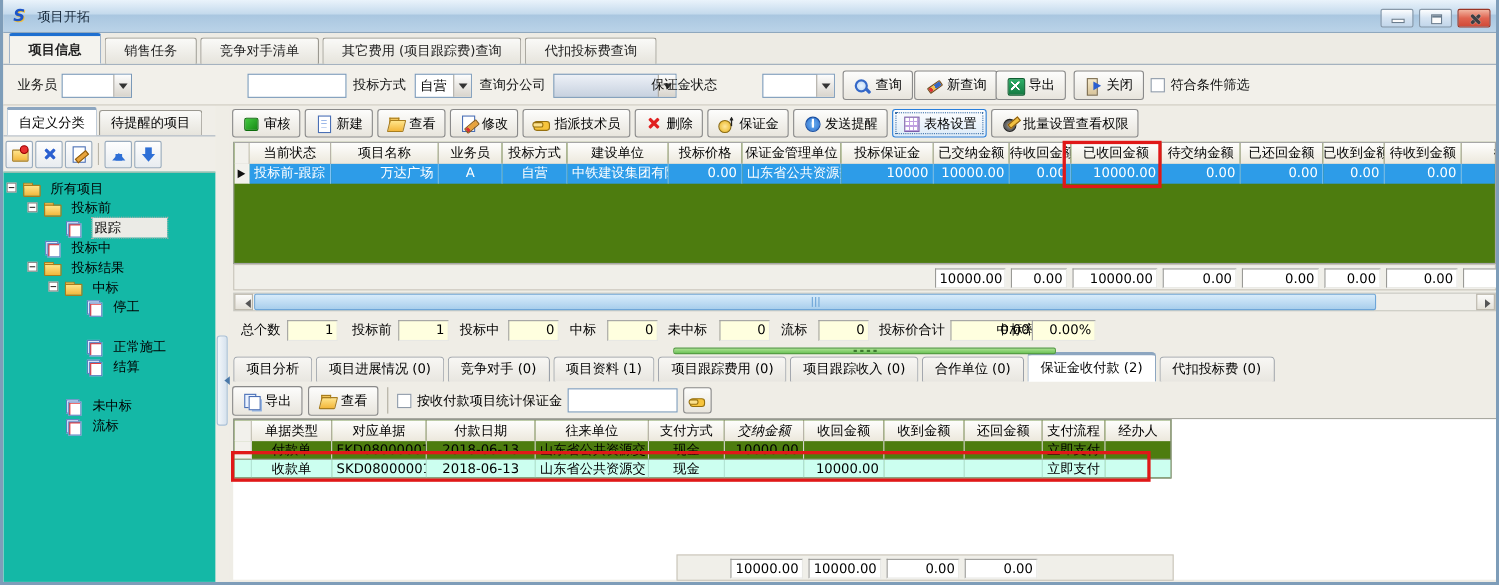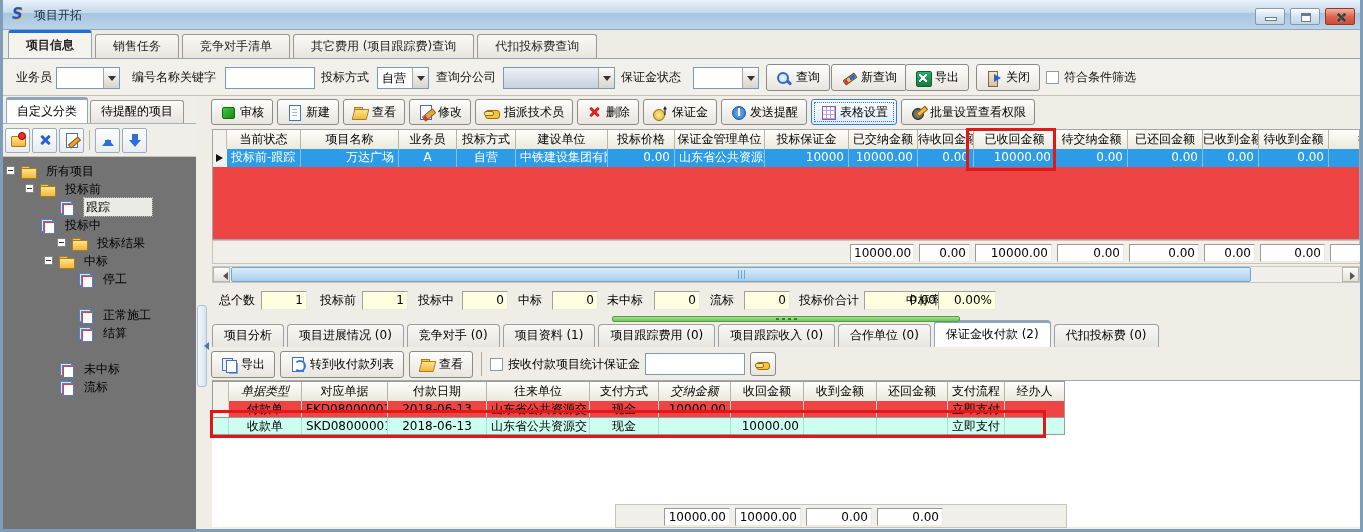--- a/index.html
+++ b/index.html
@@ -76,21 +76,21 @@
   .i-hand-small::before{content:"";position:absolute;left:1px;top:6px;width:12px;height:6px;background:#F7C43C;border:1px solid #96700F;border-radius:3px;}
   .i-hand-small::after{content:"";position:absolute;left:0;top:7px;width:7px;height:3px;background:#FBE08C;border:1px solid #96700F;border-radius:2px;}
   
   .leftpanel{position:absolute;left:0;top:96px;width:193px;height:433px;background:#F0EEE8;}
   .lefttabbar{position:absolute;left:0;top:2px;width:100%;height:26px;display:flex;align-items:flex-end;border-bottom:1px solid #A8B4C0;}
   .ltab{height:23px;line-height:21px;padding:0 10px;border:1px solid #9A9890;border-bottom:none;border-radius:3px 3px 0 0;background:linear-gradient(#FAFAF8,#E6E4DC);margin-right:2px;}
   .ltab.active{height:26px;line-height:22px;background:#FFF;border-top:3px solid #1E6FD0;border-color:#8DA6C0;}
   .lefttoolbar{position:absolute;left:2px;top:30px;height:28px;display:flex;align-items:center;gap:2px;}
   .lbtn{width:25px;height:25px;border:1px solid #9AACBE;border-radius:2px;background:linear-gradient(#FEFEFE,#E8ECF0);display:flex;align-items:center;justify-content:center;}
   .lsep{width:1px;height:20px;background:#B8B4A8;margin:0 3px;}
-  .treearea{position:absolute;left:0;top:60px;width:193px;height:373px;background:#737373;border-top:1px solid #C8C4B8;overflow:hidden;}
+  .treearea{position:absolute;left:0;top:60px;width:193px;height:373px;background:#14b8a6;border-top:1px solid #C8C4B8;overflow:hidden;}
   .titem{position:absolute;left:0;right:0;height:18px;}
   .expander{position:absolute;top:4px;width:9px;height:9px;background:#FFF;border:1px solid #848484;}
   .expander::before{content:"";position:absolute;left:1px;top:3px;width:5px;height:1px;background:#333;}
   .t-folder{width:17px;height:14px;}
   .t-folder::before{content:"";position:absolute;left:1px;top:2px;width:7px;height:4px;background:#F3C65B;border:1px solid #A87D1E;border-bottom:none;border-radius:1px 1px 0 0;}
   .t-folder::after{content:"";position:absolute;left:1px;top:4px;width:14px;height:9px;background:linear-gradient(#FFE48A,#F3B73B);border:1px solid #A87D1E;border-radius:1px;}
   .t-pages{width:17px;height:15px;}
   .t-pages::before{content:"";position:absolute;left:2px;top:1px;width:10px;height:11px;background:#DCE8FA;border:1px solid #5A7FC0;}
   .t-pages::after{content:"";position:absolute;left:4px;top:3px;width:10px;height:11px;background:#FFF;border:1px solid #5A7FC0;box-shadow:inset 2px 2px 0 -1px #E84040;}
   .titem .icon{position:absolute;top:2px;}
@@ -98,21 +98,21 @@
   .titem.tsel .tlabel{background:#EBEBE6;outline:1px dotted #B0B0AC;padding:0 42px 0 2px;}
   .vsplitter{position:absolute;left:193px;top:96px;width:13px;height:433px;background:#EFEDE6;}
   .collapse-handle{position:absolute;left:1px;top:209px;width:10px;height:82px;background:linear-gradient(90deg,#F4F7FA,#D6E2EE);border:1px solid #A8C0D8;border-radius:3px;}
   .collapse-handle::after{content:"";position:absolute;left:2px;top:36px;border:4px solid transparent;border-right:5px solid #4A78A8;}
   
   .rightpanel{position:absolute;left:206px;top:96px;width:1154px;height:433px;background:#EFEDE6;}
   .toptoolbar{position:absolute;left:2px;top:2px;height:28px;display:flex;align-items:center;gap:4px;}
   .tbtn{height:26px;border:1px solid #8A8A8A;border-radius:3px;background:linear-gradient(#FDFDFC,#E8E5DD);display:flex;align-items:center;gap:4px;padding:0 8px;white-space:nowrap;}
   .tbtn.focused{border-color:#2A7FDB;outline:1px dotted #3A6FA8;outline-offset:-4px;background:linear-gradient(#FDFEFF,#DDEBF8);}
   
-  .grid{position:absolute;background:#ef4444;border:1px solid #A6A6A6;overflow:hidden;}
+  .grid{position:absolute;background:#4d7c0f;border:1px solid #A6A6A6;overflow:hidden;}
   .ghead{display:flex;height:19px;border-bottom:1px solid #A0A0A0;}
   .hcell{height:19px;line-height:18px;text-align:center;background:linear-gradient(#FEFEFD,#ECE8DC);border-right:1px solid #B8B4A8;overflow:hidden;white-space:nowrap;flex:none;}
   .grow{display:flex;height:18px;}
   .gcell{height:18px;line-height:17px;overflow:hidden;white-space:nowrap;flex:none;border-right:1px solid #EAEAE6;padding:0 4px;}
   .selcell{background:#F2F1EC;border-right:1px solid #C0BCB0;padding:0;}
   .grow.sel .gcell{background:#2D9CE8;color:#FFF;border-right-color:rgba(255,255,255,.4);}
   .grow.sel .selcell{background:#F2F1EC;}
   .rowarrow{display:inline-block;margin:5px 0 0 3px;width:0;height:0;border-top:4px solid transparent;border-bottom:4px solid transparent;border-left:7px solid #111;}
   #bottomgrid .grow{height:17px;border-bottom:1px solid #9A9A9A;}
   #bottomgrid .gcell{height:16px;line-height:16px;border-right:1px solid #D4D4CE;}
@@ -172,33 +172,32 @@
       <div class="mtab">其它费用 (项目跟踪费)查询</div>
       <div class="mtab">代扣投标费查询</div>
     </div>
 
   <div class="filterbar">
     <span class="flabel" style="left:16px">业务员</span>
     <div class="combo" style="left:56px;width:64px">
       <span class="cval"></span>
       <span class="cbtn"></span>
     </div>
-    <span class="flabel" style="left:132px">编号名称关键字</span>
     <input class="tinput" style="left: 225px; width: 90px;" value="">
     <span class="flabel" style="left:321px">投标方式</span>
     <div class="combo" style="left:377px;width:52px">
       <span class="cval">自营</span>
       <span class="cbtn"></span>
     </div>
     <span class="flabel" style="left:436px">查询分公司</span>
     <div class="combo disabled" style="left:503px;width:112px">
       <span class="cval"></span>
       <span class="cbtn"></span>
     </div>
-    <span class="flabel" style="left:621px">保证金状态</span>
+    <span class="flabel" style="left:592px">保证金状态</span>
     <div class="combo" style="left:693px;width:66px">
       <span class="cval"></span>
       <span class="cbtn"></span>
     </div>
     <div class="fbtn" style="left:766px">
         <span class="icon i-search"></span>
         <span>查询</span>
       </div>
     <div class="fbtn" style="left:831px">
         <span class="icon i-new-search"></span>
@@ -251,21 +250,21 @@
           <span class="tlabel" style="left: 62px;">投标前</span>
         </div>
         <div class="titem tsel" style="top: 41px;">
           <span class="icon t-pages" style="left: 55px;"></span>
           <span class="tlabel" style="left: 81px;">跟踪</span>
         </div>
         <div class="titem" style="top: 59px;">
           <span class="icon t-pages" style="left: 36px;"></span>
           <span class="tlabel" style="left: 62px;">投标中</span>
         </div>
-        <div class="titem" style="top: 77px; margin-left: 32px;">
+        <div class="titem" style="top: 77px;">
           <div class="expander" style="left: 22px;"></div>
           <span class="icon t-folder" style="left: 36px;"></span>
           <span class="tlabel" style="left: 62px;">投标结果</span>
         </div>
         <div class="titem" style="top: 95px;">
           <div class="expander" style="left: 41px;"></div>
           <span class="icon t-folder" style="left: 55px;"></span>
           <span class="tlabel" style="left: 81px;">中标</span>
         </div>
         <div class="titem" style="top: 113px;">
@@ -435,41 +434,37 @@
         <div class="btab active">保证金收付款 (2)</div>
         <div class="btab">代扣投标费 (0)</div>
       </div>
 
     <div class="bottombar" style="left:2px;top:253px">
       <div class="fbtn" style="position:static">
           <span class="icon i-export-pages"></span>
           <span>导出</span>
         </div>
       <div class="fbtn" style="position:static">
-          <span class="icon i-goto-list"></span>
-          <span>转到收付款列表</span>
-        </div>
-      <div class="fbtn" style="position:static">
           <span class="icon i-open-folder"></span>
           <span>查看</span>
         </div>
       <span class="vline"></span>
       <span class="checkbox"></span>
       <span>按收付款项目统计保证金</span>
       <input class="tinput" style="position: static; width: 100px; height: 22px;" value="">
       <div class="fbtn" style="position:static;height:24px;padding:0 4px">
           <span class="icon i-hand-small"></span>
         </div>
     </div>
 
     <div class="bottompanel" style="left:3px;top:284px;width:1148px;height:147px">
       <div class="grid" id="bottomgrid" style="left:0;top:0;width:853px;height:54px;border-color:#9A9A9A">
           <div class="ghead">
             <div class="hcell selcell" style="width: 16px;"></div>
-            <div class="hcell" style="width: 73px; font-style: italic;">单据类型</div>
+            <div class="hcell" style="width: 73px;">单据类型</div>
             <div class="hcell" style="width: 86px;">对应单据</div>
             <div class="hcell" style="width: 99px;">付款日期</div>
             <div class="hcell" style="width: 103px;">往来单位</div>
             <div class="hcell" style="width: 69px;">支付方式</div>
             <div class="hcell" style="width: 72px; font-style: italic;">交纳金额</div>
             <div class="hcell" style="width: 73px;">收回金额</div>
             <div class="hcell" style="width: 73px;">收到金额</div>
             <div class="hcell" style="width: 71px;">还回金额</div>
             <div class="hcell" style="width: 57px;">支付流程</div>
             <div class="hcell" style="width: 60px;">经办人</div>

